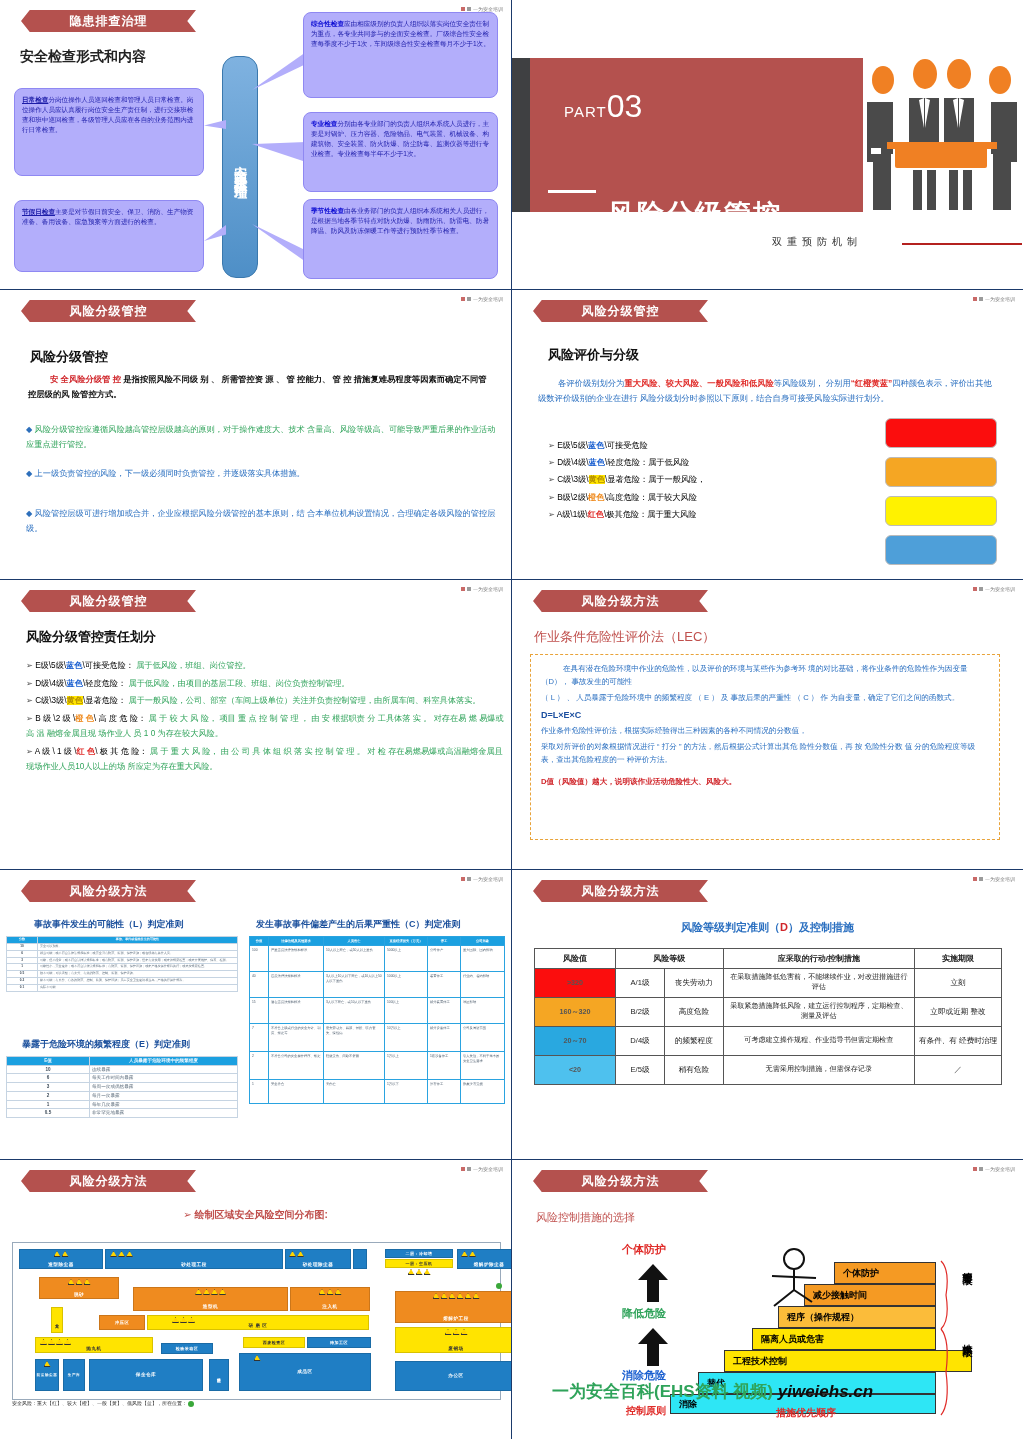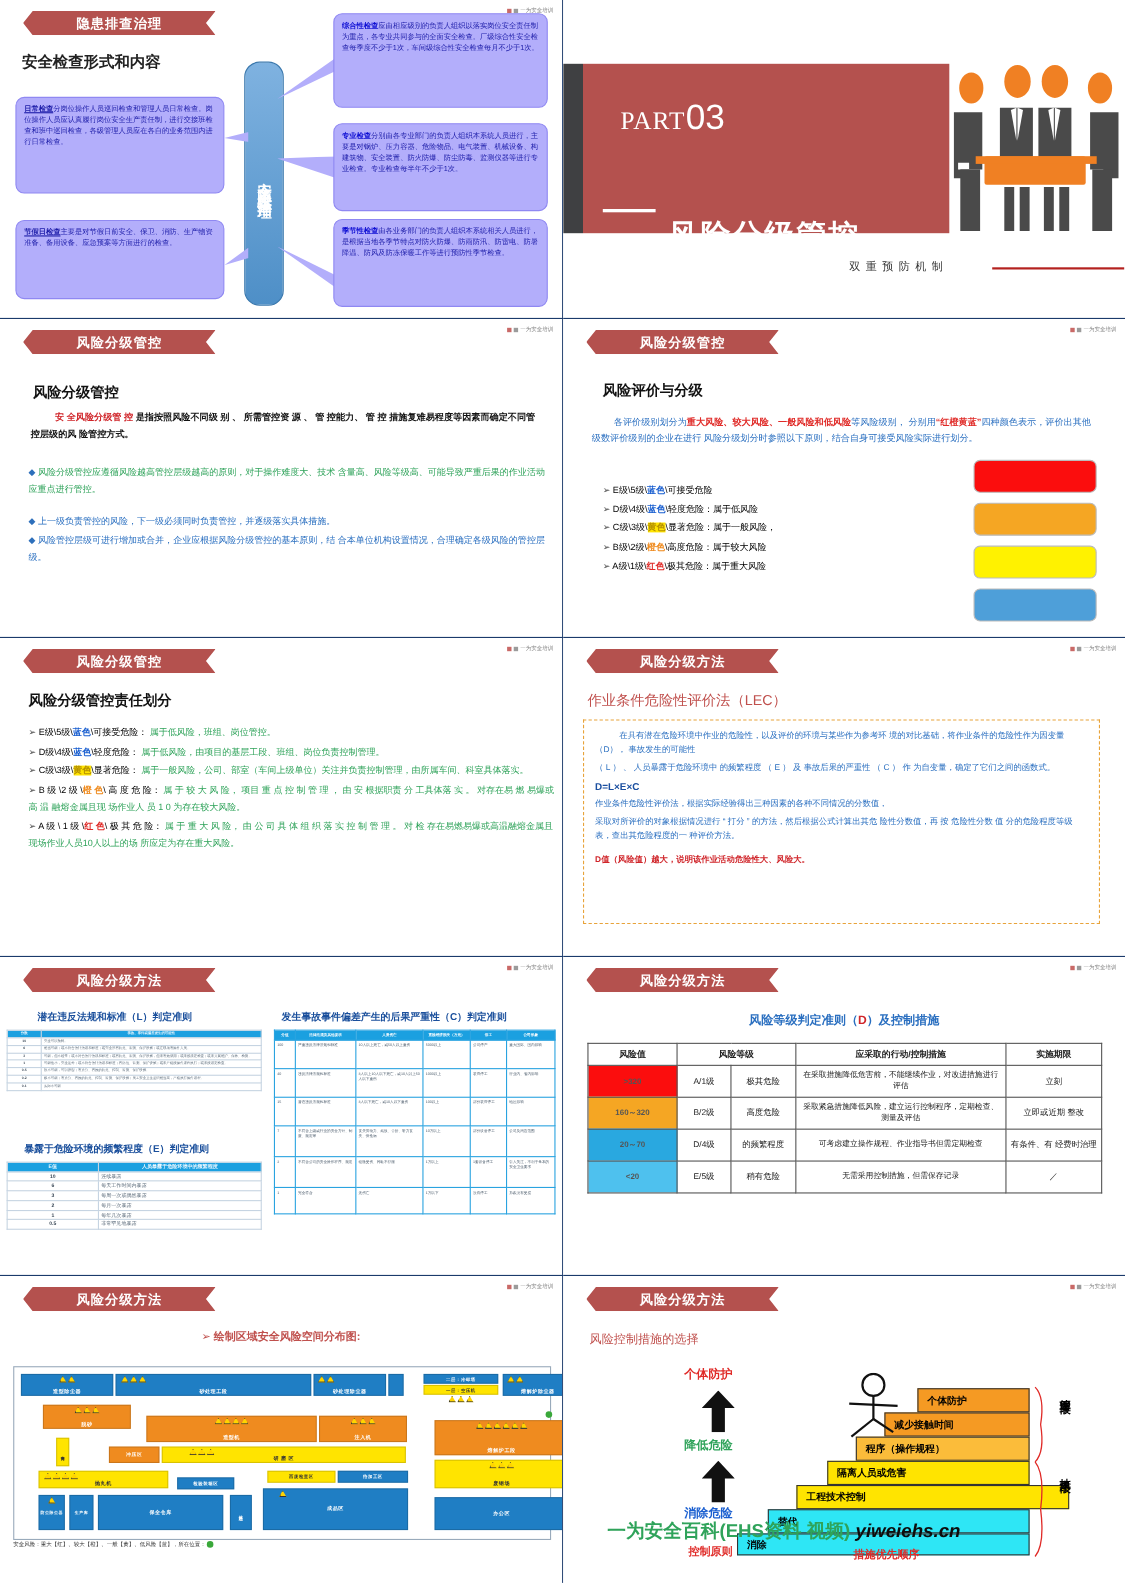--- a/index.html
+++ b/index.html
@@ -33,21 +33,21 @@
   .b2{left:14px;top:200px;height:72px;}
   .b3{left:303px;top:12px;height:86px;}
   .b4{left:303px;top:112px;height:80px;}
   .b5{left:303px;top:199px;height:80px;}
   .conn{position:absolute;background:#b3aefb;}
 
   
   .p-dark{position:absolute;left:0;top:58px;width:18px;height:154px;background:#3f4042;}
   .p-red{position:absolute;left:18px;top:58px;width:333px;height:154px;background:#b4514e;}
   .p-part{position:absolute;left:52px;top:88px;color:#fff;}
-  .p-part .sm{font-size:23px;letter-spacing:1px;font-family:Liberation Serif, serif;}
+  .p-part .sm{font-size:15px;letter-spacing:1px;}
   .p-part .big{font-size:32px;font-weight:300;}
   .p-line{position:absolute;left:36px;top:190px;width:48px;height:3px;background:#fff;}
   .p-cn{position:absolute;left:96px;top:196px;color:#fff;font-size:27px;font-weight:bold;letter-spacing:2px;}
   .p-foot{position:absolute;left:260px;top:235px;font-size:10px;letter-spacing:5px;color:#333;}
   .p-footline{position:absolute;left:390px;top:243px;width:120px;height:2px;background:#b4211f;}
   .people{position:absolute;right:6px;top:58px;width:150px;height:155px;}
 
   
   .h1{position:absolute;font-size:13px;font-weight:bold;color:#111;}
   .para{position:absolute;font-size:8.3px;line-height:1.75;color:#2a6fc0;}
@@ -192,21 +192,21 @@
       <span>一为安全培训</span>
     </div>
     <div class="h1" style="left:30px;top:58px;">风险分级管控</div>
     <div class="para" style="left:28px;top:82px;width:465px;text-indent:22px;color:#111;">
       <span class="red">安 全风险分级管 控</span>
       <span class="blk">是指按照风险不同级 别 、 所需管控资 源 、 管 控能力、 管 控 措施复难易程度等因素而确定不同管控层级的风 险管控方式。</span>
     </div>
     <div class="bul" style="left:26px;top:132px;width:470px;">
       <div><span class="dia">◆</span> <span class="gr">风险分级管控应遵循风险越高管控层级越高的原则，对于操作难度大、技术 含量高、风险等级高、可能导致严重后果的作业活动应重点进行管控。</span></div>
       <div style="margin-top:14px"><span class="dia">◆</span> <span class="bl">上一级负责管控的风险，下一级必须同时负责管控，并逐级落实具体措施。</span></div>
-      <div style="margin-top:2px"><span class="dia">◆</span> <span class="bl">风险管控层级可进行增加或合并，企业应根据风险分级管控的基本原则，结 合本单位机构设置情况，合理确定各级风险的管控层级。</span></div>
+      <div style="margin-top:24px"><span class="dia">◆</span> <span class="bl">风险管控层级可进行增加或合并，企业应根据风险分级管控的基本原则，结 合本单位机构设置情况，合理确定各级风险的管控层级。</span></div>
     </div>
   </div>
 
   <div class="slide col2">
     <div class="ribbon">风险分级管控</div>
     <div class="corner-logo">
       <span class="sq" style="background:#c0504d"></span>
       <span class="sq" style="background:#8a8a8a"></span>
       <span>一为安全培训</span>
     </div>
@@ -264,21 +264,21 @@
     </div>
   </div>
 
   <div class="slide">
     <div class="ribbon">风险分级方法</div>
     <div class="corner-logo">
       <span class="sq" style="background:#c0504d"></span>
       <span class="sq" style="background:#8a8a8a"></span>
       <span>一为安全培训</span>
     </div>
-    <div class="mini-h" style="left:34px;top:48px;">潜在违反法规和标准（L）判定准则</div>
+    <div class="mini-h" style="left:34px;top:48px;">事故事件发生的可能性（L）判定准则</div>
     <div style="position:absolute;left:6px;top:66px;width:232px;">
       <table class="mtab" style="position:static;width:232px;">
         <tbody>
             <tr>
               <th style="width:26px">分数</th>
               <th>事故、事件或偏差发生的可能性</th>
             </tr>
         <tr>
               <td class="n">10</td>
               <td>完全可以预料。</td>
@@ -426,21 +426,21 @@
       <tbody>
           <tr>
         <th style="width:74px" colspan="1">风险值</th>
         <th style="width:108px" colspan="2">风险等级</th>
         <th>应采取的行动/控制措施</th>
         <th style="width:80px">实施期限</th>
       </tr>
       <tr style="height:23px">
         <td class="val dcell" id="dv0" style="background: rgb(251, 13, 13);">&gt;320</td>
         <td style="width:42px">A/1级</td>
-        <td>极其危险</td>
+        <td>丧失劳动力</td>
         <td class="act">在采取措施降低危害前，不能继续作业，对改进措施进行评估</td>
         <td>立刻</td>
       </tr>
       <tr style="height:29px">
         <td class="val dcell" id="dv1" style="background: rgb(245, 166, 35);">160～320</td>
         <td>B/2级</td>
         <td>高度危险</td>
         <td class="act">采取紧急措施降低风险，建立运行控制程序，定期检查、测量及评估</td>
         <td>立即或近期 整改</td>
       </tr>

